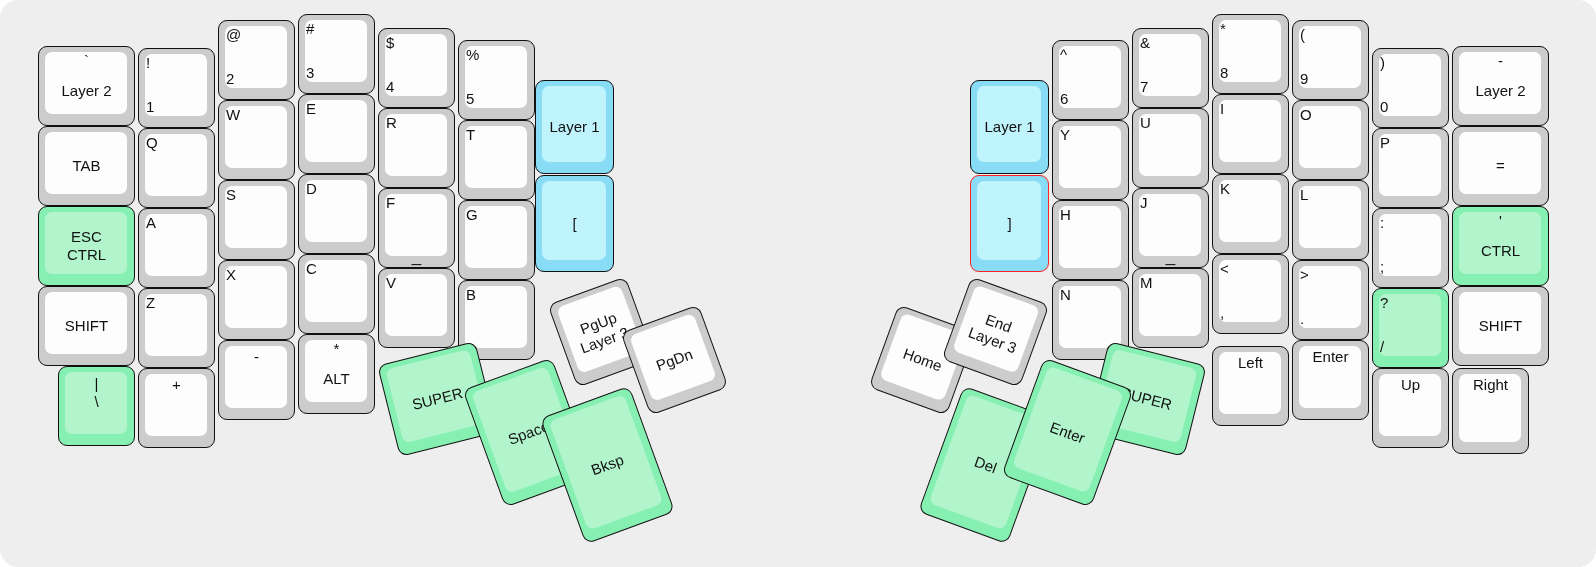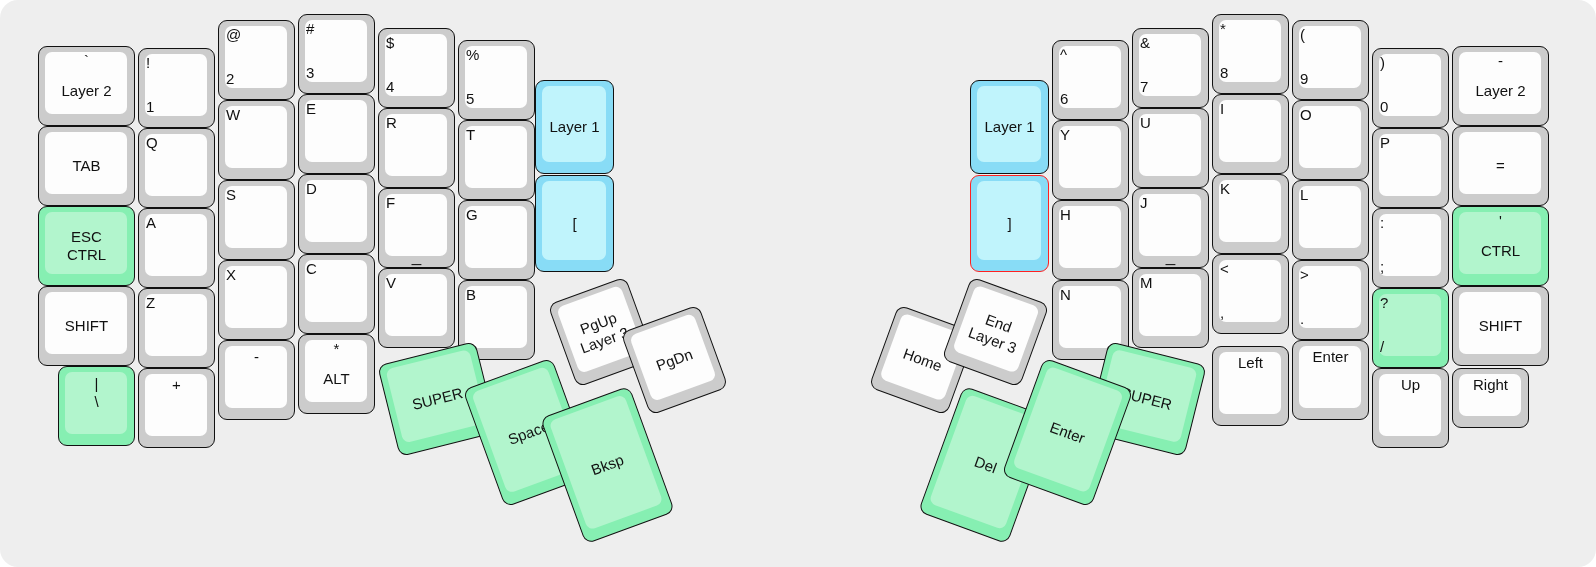--- a/index.html
+++ b/index.html
@@ -315,21 +315,21 @@
           <div class="legends"><span>=</span></div>
         </div>
         <div class="key k-green al-tc" style="left: 1452px; top: 206px; width: 97px; height: 80px;">
           <div class="cap"></div>
           <div class="legends"><span>'</span><span style="margin-bottom: 20px;">CTRL</span></div>
         </div>
         <div class="key k-white al-c" style="left: 1452px; top: 286px; width: 97px; height: 80px;">
           <div class="cap"></div>
           <div class="legends"><span>SHIFT</span></div>
         </div>
-        <div class="key k-white al-ct" style="left: 1452px; top: 368px; width: 77px; height: 60px;">
+        <div class="key k-white al-ct" style="left: 1452px; top: 368px; width: 77px; height: 86px;">
           <div class="cap"></div>
           <div class="legends"><span style="margin-top: 2px;">Right</span></div>
         </div>
         <div class="key k-green al-c" style="left: 1096px; top: 352px; width: 101px; height: 94px; transform: rotate(14deg);">
           <div class="cap"></div>
           <div class="legends"><span>SUPER</span></div>
         </div>
         <div class="key k-white al-c" style="left: 881px; top: 316px; width: 83px; height: 88px; transform: rotate(20deg);">
           <div class="cap"></div>
           <div class="legends"><span>Home</span></div>

